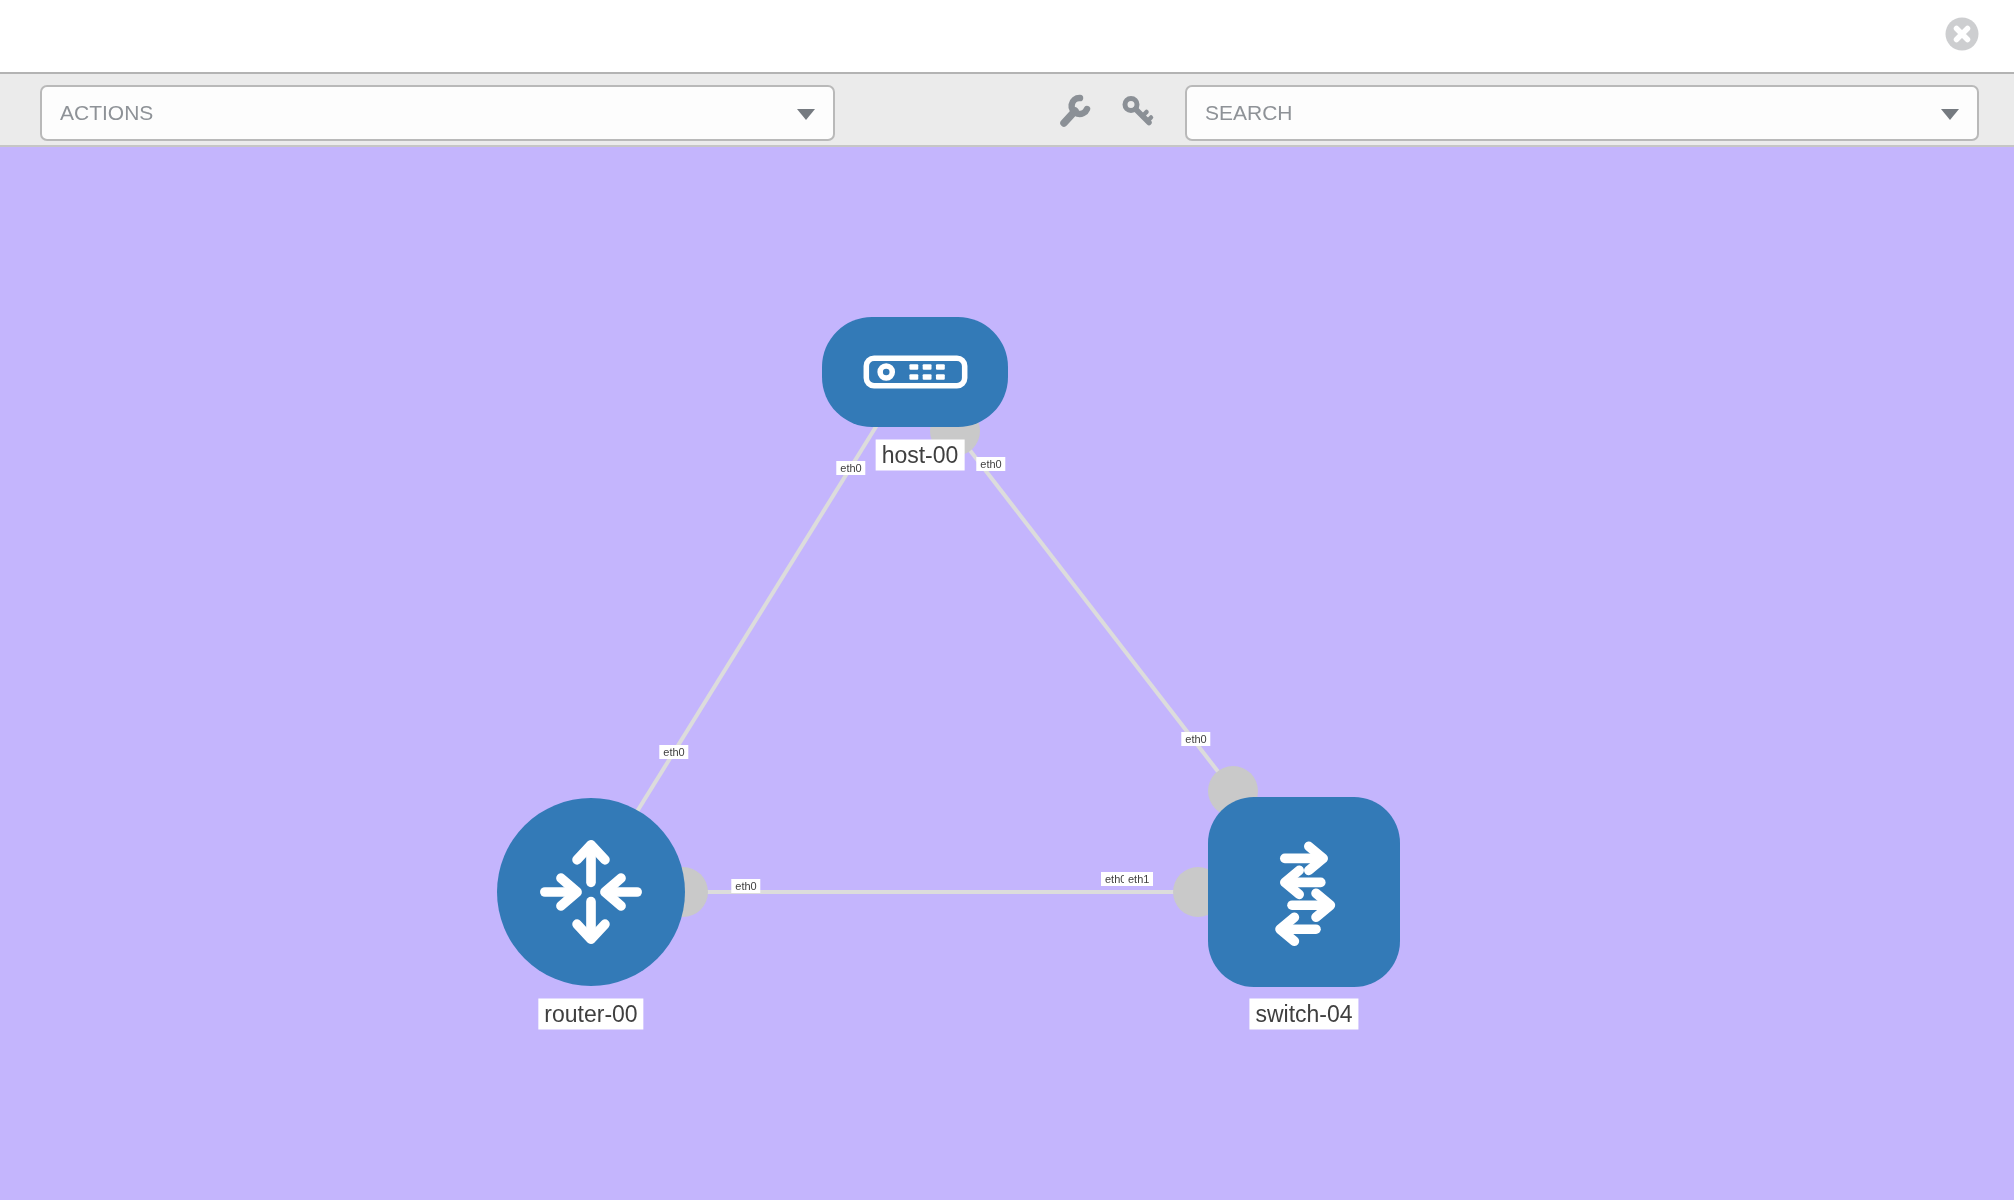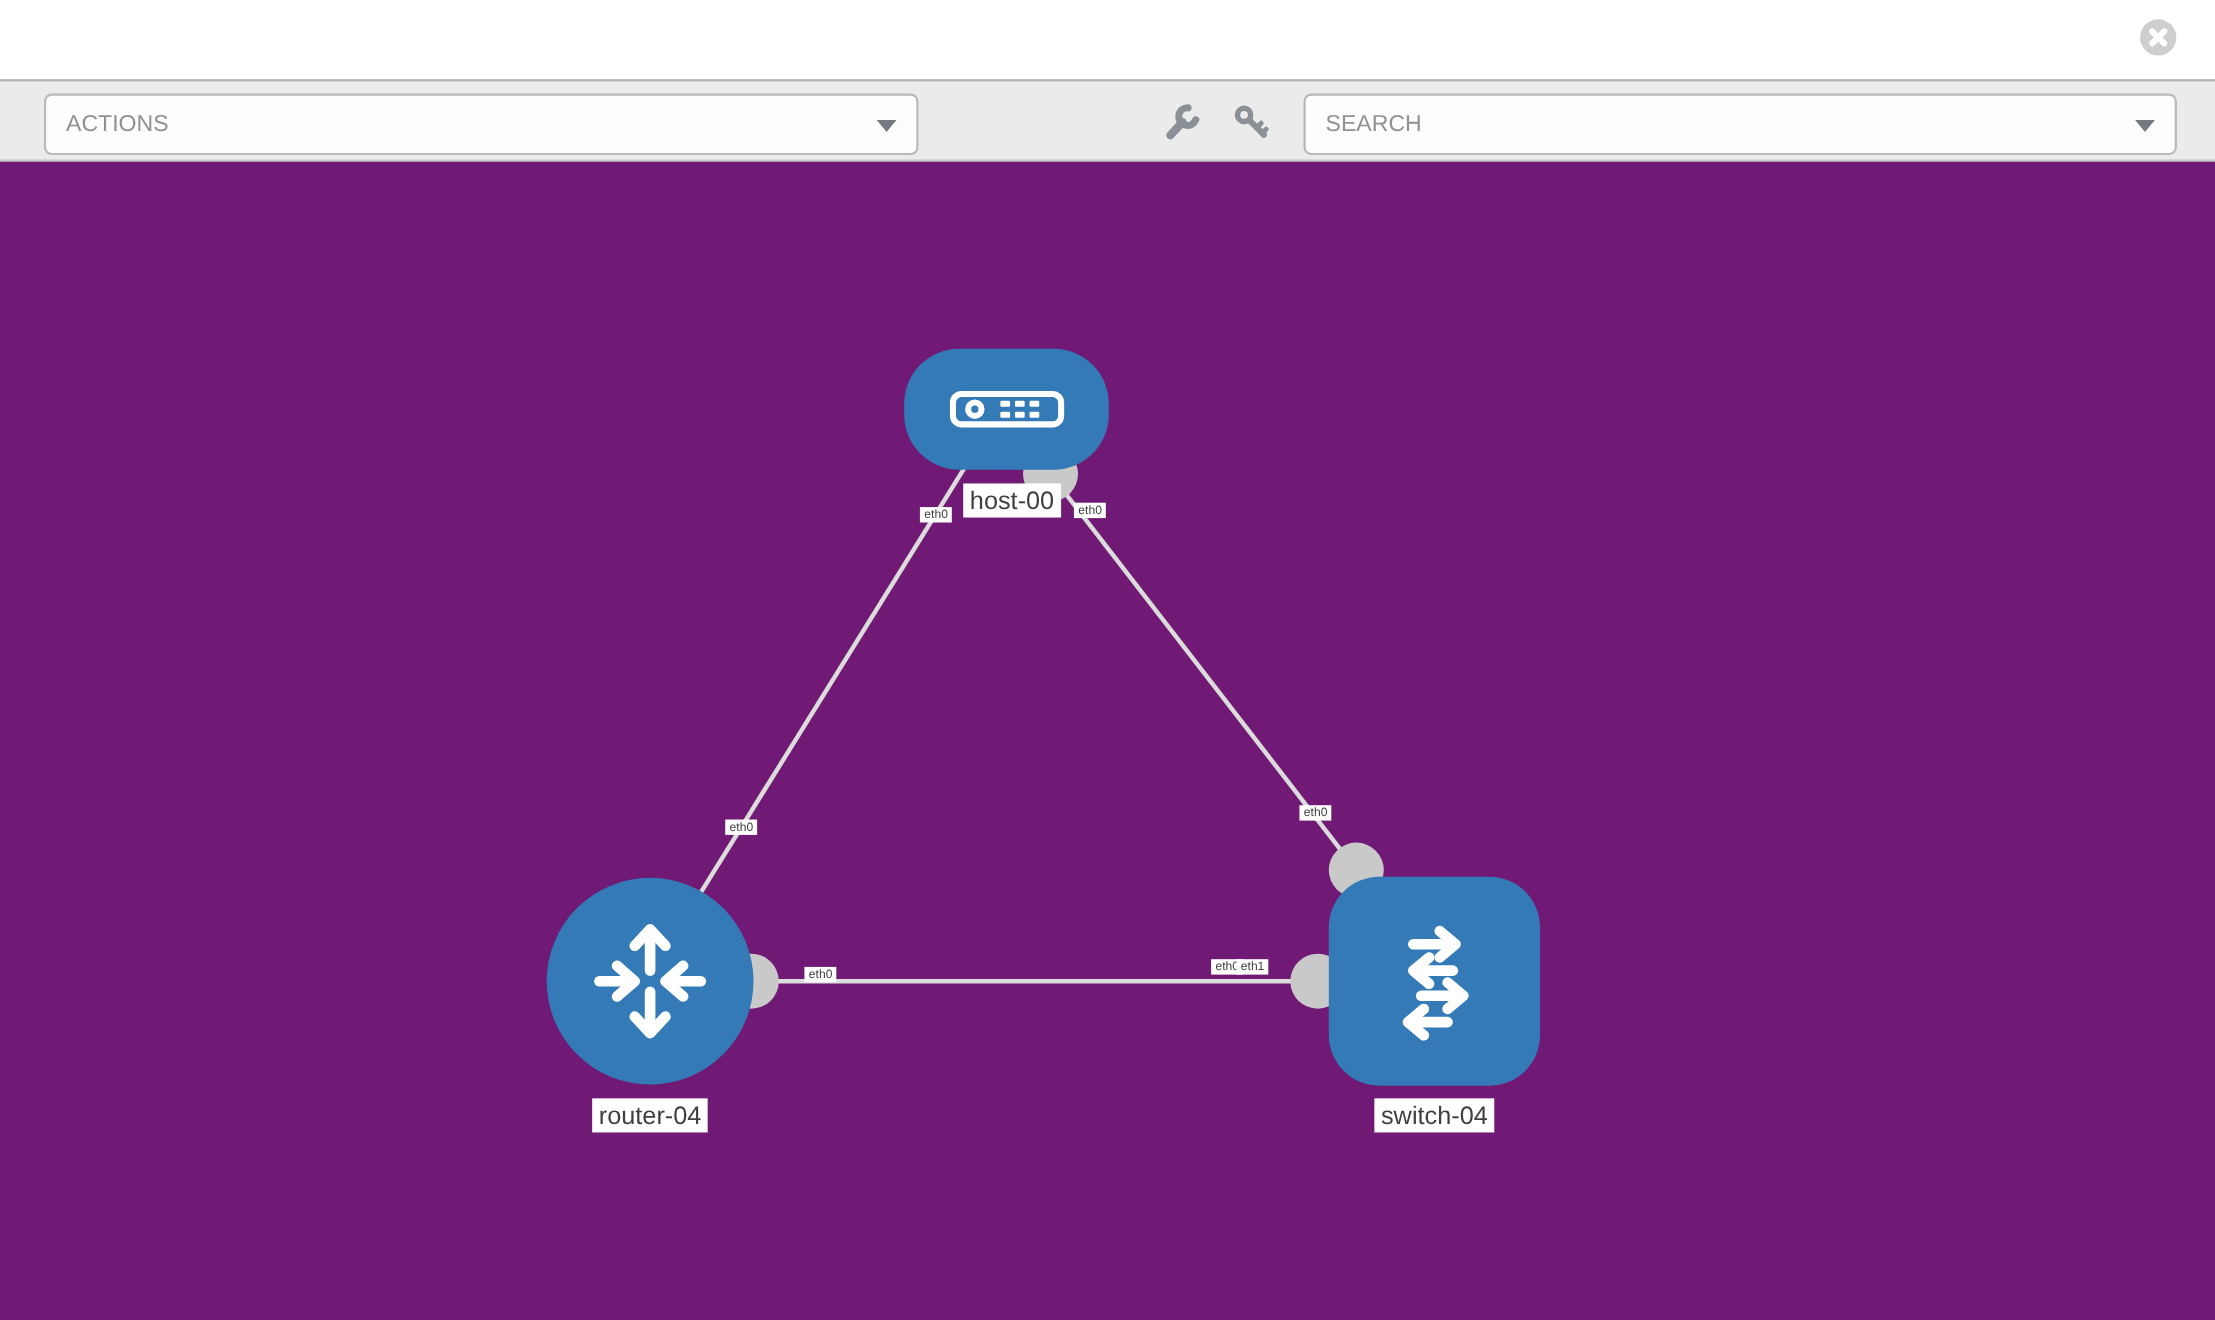--- a/index.html
+++ b/index.html
@@ -23,21 +23,21 @@
   .select-search  { left:1185px; width:794px; }
   .chev { position:absolute; right:18px; top:22px; width:0; height:0;
           border-left:9px solid transparent; border-right:9px solid transparent;
           border-top:11px solid #757a80; }
   .tool-icon-btn { position:absolute; top:19px; width:36px; height:36px;
                    background:transparent; border:none; cursor:pointer; }
   .btn-wrench { left:1056px; }
   .btn-key    { left:1120px; }
 
   
-  .canvas { position:absolute; left:0; top:147px; width:2014px; height:1053px; background:#701a75; }
+  .canvas { position:absolute; left:0; top:147px; width:2014px; height:1053px; background:#c4b5fd; }
   .links-layer { position:absolute; left:0; top:0; width:2014px; height:1053px; }
 
   .node { position:absolute; display:flex; align-items:center; justify-content:center;
           background:#337ab7; cursor:pointer; }
   .node-host   { left:822px;  top:170px; width:186px; height:110px; border-radius:50px; }
   .node-router { left:497px;  top:651px; width:188px; height:188px; border-radius:50%; }
   .node-switch { left:1208px; top:650px; width:192px; height:190px; border-radius:46px; }
 
   .node-label { position:absolute; transform:translate(-50%,-50%);
                 background:#ffffff; color:#3f3f3f; font-size:23px; padding:2px 6px;
@@ -154,21 +154,21 @@
           <path d="M46,32 L34,42 L46,52"></path>
         <path d="M40,61 L68,61"></path>
           <path d="M60,51 L72,61 L60,71"></path>
         <path d="M60,81 L32,81"></path>
           <path d="M42,71 L30,81 L42,91"></path>
       </g>
     </svg>
   </div>
 
   <div class="node-label lbl-host">host-00</div>
-  <div class="node-label lbl-router">router-04</div>
+  <div class="node-label lbl-router">router-00</div>
   <div class="node-label lbl-switch">switch-04</div>
 
   <div class="eth eth-center eth-1">eth0</div>
   <div class="eth eth-center eth-2">eth0</div>
   <div class="eth eth-center eth-3">eth0</div>
   <div class="eth eth-center eth-4">eth0</div>
   <div class="eth eth-center eth-5">eth0</div>
   <div class="eth eth-6a">eth0</div>
   <div class="eth eth-6b">eth1</div>
 

